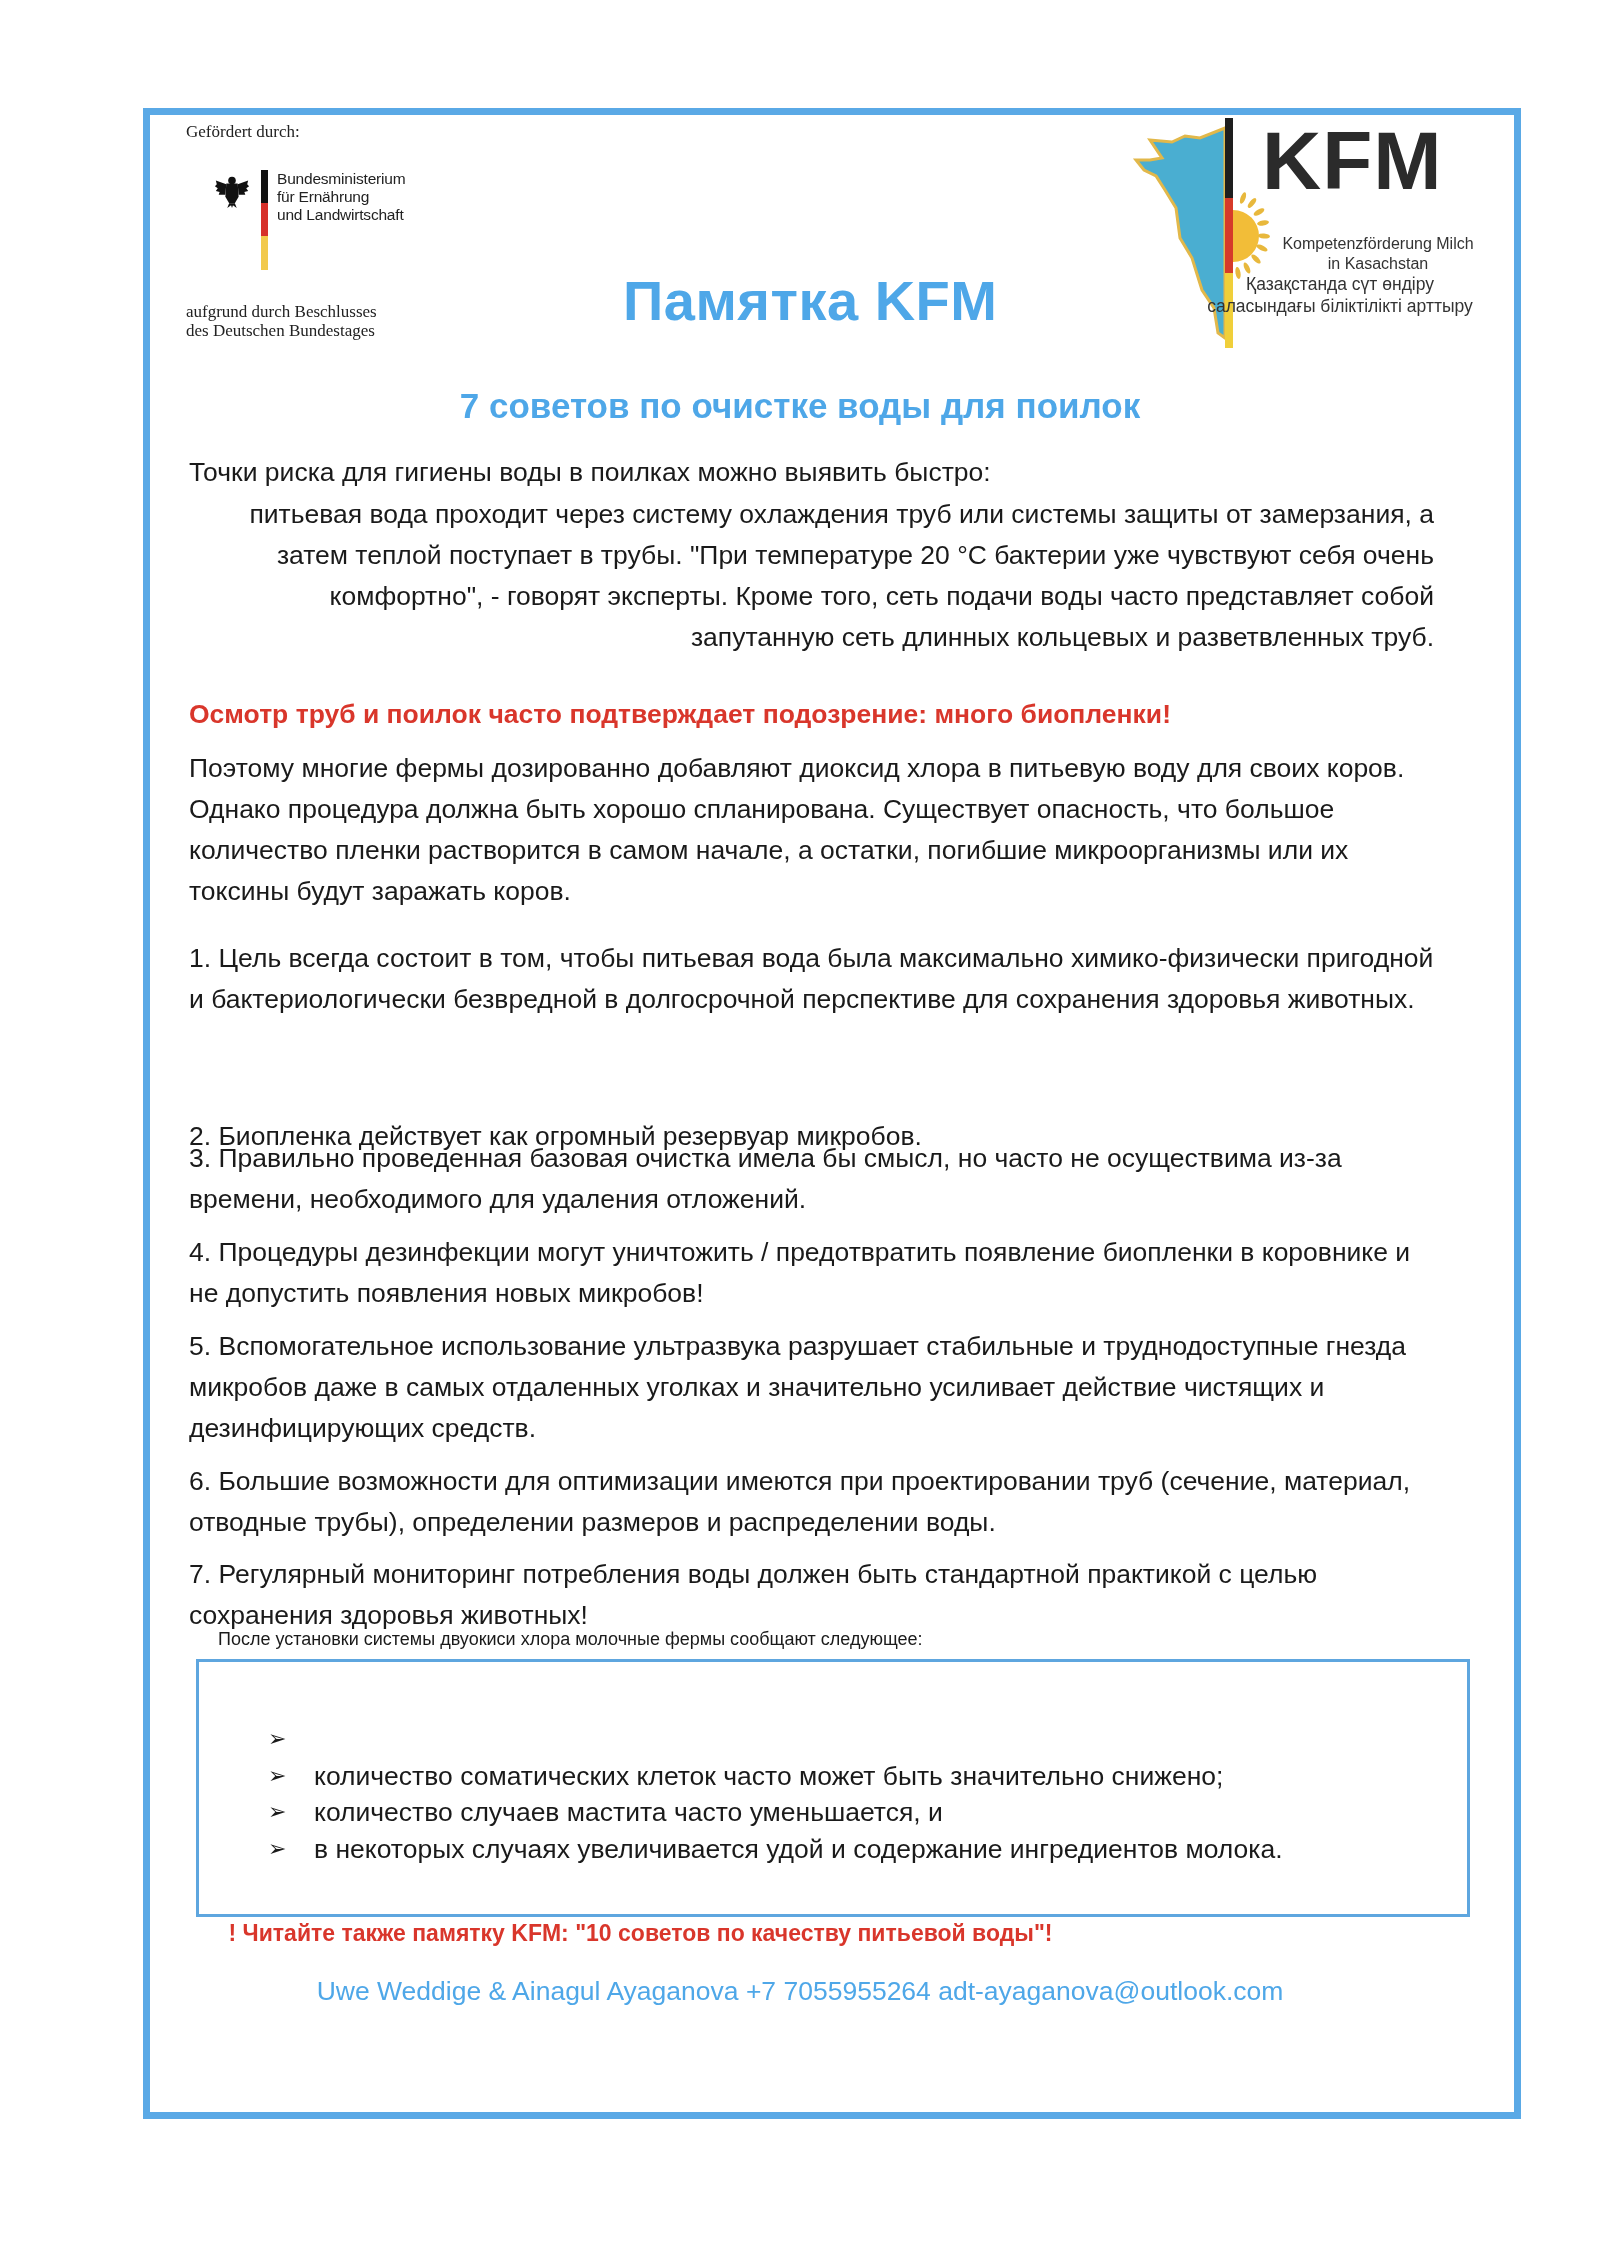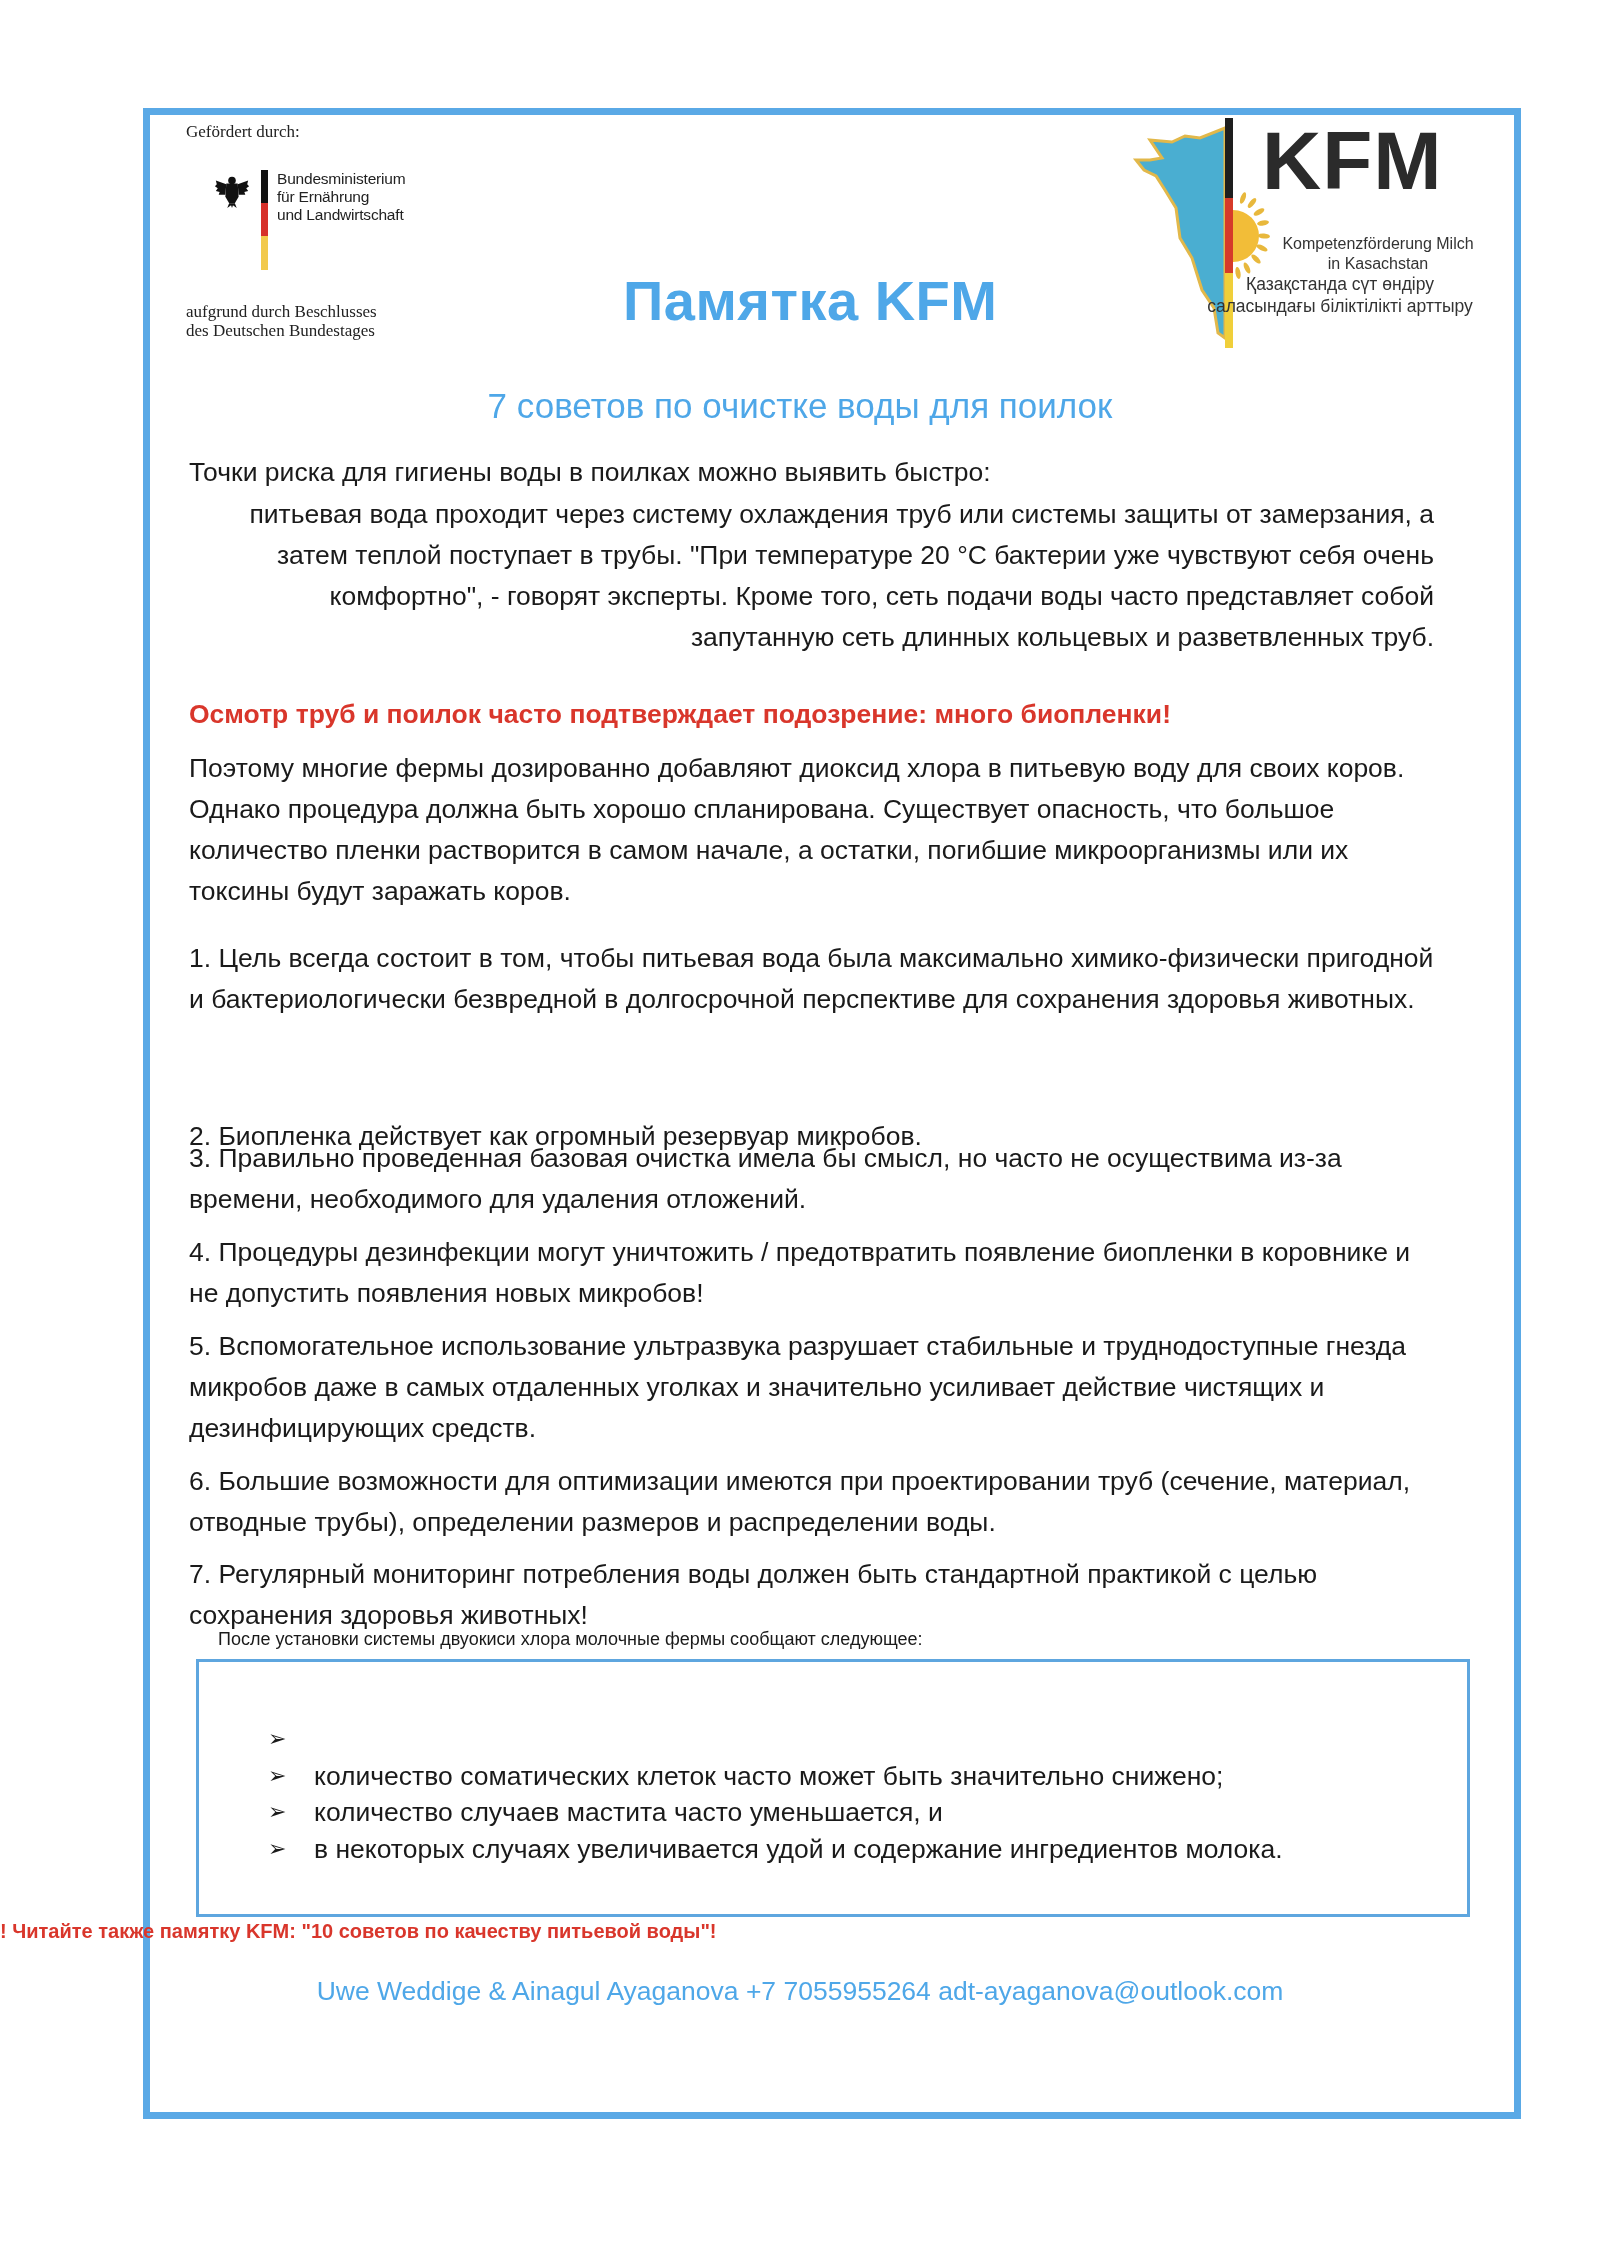--- a/index.html
+++ b/index.html
@@ -27,36 +27,36 @@
   
   .kfm-logo { position: absolute; left: 1110px; top: 118px; width: 400px; height: 230px; }
   .kfm-word { position: absolute; left: 1262px; top: 120px; font-size: 82px; font-weight: bold;
               color: #2b2b2b; letter-spacing: 1px; line-height: 1; }
   .kfm-sub1 { position: absolute; left: 1243px; top: 234px; width: 270px; text-align: center;
               font-size: 16px; line-height: 20px; color: #333; }
   .kfm-sub2 { position: absolute; left: 1160px; top: 273px; width: 360px; text-align: center;
               font-size: 17.5px; line-height: 22px; color: #333; }
 
   .subtitle { position: absolute; left: 0; width: 1600px; top: 386px; text-align: center;
-              font-size: 35px; font-weight: normal; color: #4ea7e8; }
+              font-size: 35px; font-weight: bold; color: #4ea7e8; }
 
   .body-text { position: absolute; left: 189px; width: 1245px; font-size: 26.5px; line-height: 41px; color: #1a1a1a; }
   .body-text p { margin: 0; }
   .red { color: #d9362b; font-weight: bold; }
 
   .result-box { position: absolute; left: 196px; top: 1659px; width: 1268px; height: 252px;
                 border: 3px solid #5ea6df; box-sizing: content-box; }
   .result-intro { position: absolute; left: 218px; top: 1619px; font-size: 18px; line-height: 40px; }
   .result-list { position: absolute; left: 268px; top: 1721px; margin: 0; padding: 0; list-style: none;
                  font-size: 26.5px; line-height: 36.5px; }
   .result-list li { display: flex; align-items: center; }
   .bullet { width: 46px; display: inline-block; font-size: 22px; }
 
-  .read-also { position: absolute; left: 0; width: 1281px; top: 1920px; text-align: left;
-               font-size: 20px; font-weight: bold; color: #d9362b; }
+  .read-also { position: absolute; left: 0; width: 1281px; top: 1920px; text-align: center;
+               font-size: 23px; font-weight: bold; color: #d9362b; }
   .contacts { position: absolute; left: 0; width: 1600px; top: 1976px; text-align: center;
               font-size: 26.5px; color: #4ea7e8; }
 </style>
 </head>
 <body>
 
 <div class="frame"></div>
 
 <div class="funded-label">Gefördert durch:</div>
 <div class="bmel">

